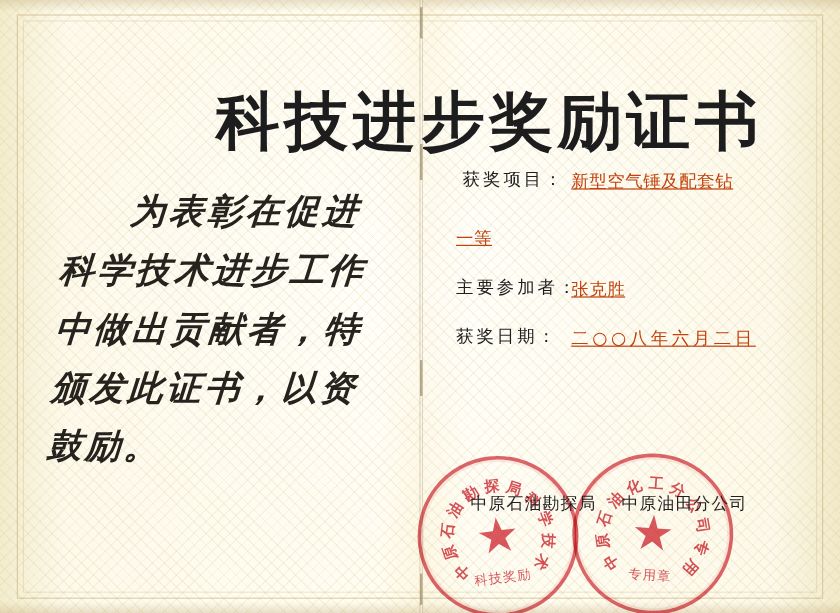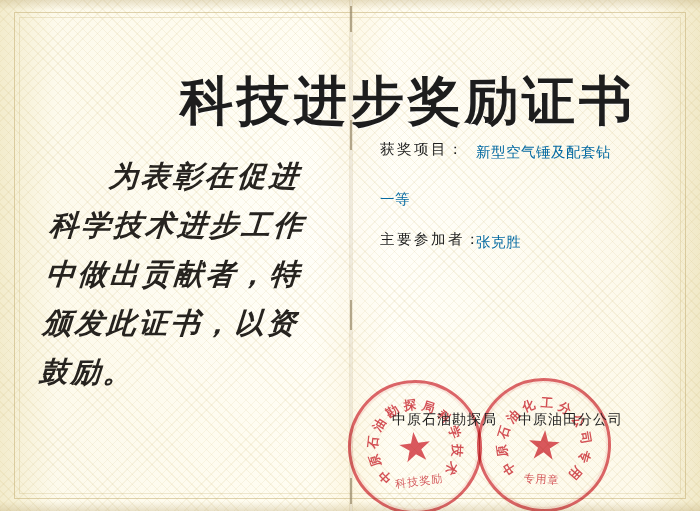--- a/index.html
+++ b/index.html
@@ -129,26 +129,27 @@
   .field-label {
     width: 96px;
     flex: 0 0 96px;
     font-size: 14.5px;
     color: #1f1f1f;
     letter-spacing: 2.5px;
     white-space: nowrap;
   }
   .field-value {
     font-size: 14.5px;
-    color: #0369a1;
+    color: #c2410c;
     line-height: 25px;
     letter-spacing: 0.5px;
+    text-decoration: underline;
   }
   .field-value .vl2 { display: block; }
-  .field-row.project { margin-bottom: 22px; }
+  .field-row.project { margin-bottom: 22px; text-align: center; }
   .field-row.level { margin-bottom: 18px; }
   .field-row.date .field-value {
     letter-spacing: 3px;
   }
 
   
   .seal {
     position: absolute;
     width: 128px;
     height: 128px;
@@ -260,20 +261,24 @@
     <div class="field-row level">
       <div class="field-value">一等</div>
     </div>
 
     <div class="field-row participants">
       <div class="field-label">主要参加者：</div>
       <div class="field-value">张克胜</div>
     </div>
 
 
+    <div class="field-row date">
+      <div class="field-label">获奖日期：</div>
+      <div class="field-value">二○○八年六月二日</div>
+    </div>
 
   </div>
 
   <div class="seal seal-left">
     <div class="ring-text">
         <span style="transform: rotate(-127.5deg) translate(-50%, -50px) rotate(0deg);">中</span>
         <span style="transform: rotate(-102deg) translate(-50%, -50px) rotate(0deg);">原</span>
         <span style="transform: rotate(-76.5deg) translate(-50%, -50px) rotate(0deg);">石</span>
         <span style="transform: rotate(-51deg) translate(-50%, -50px) rotate(0deg);">油</span>
         <span style="transform: rotate(-25.5deg) translate(-50%, -50px) rotate(0deg);">勘</span>

